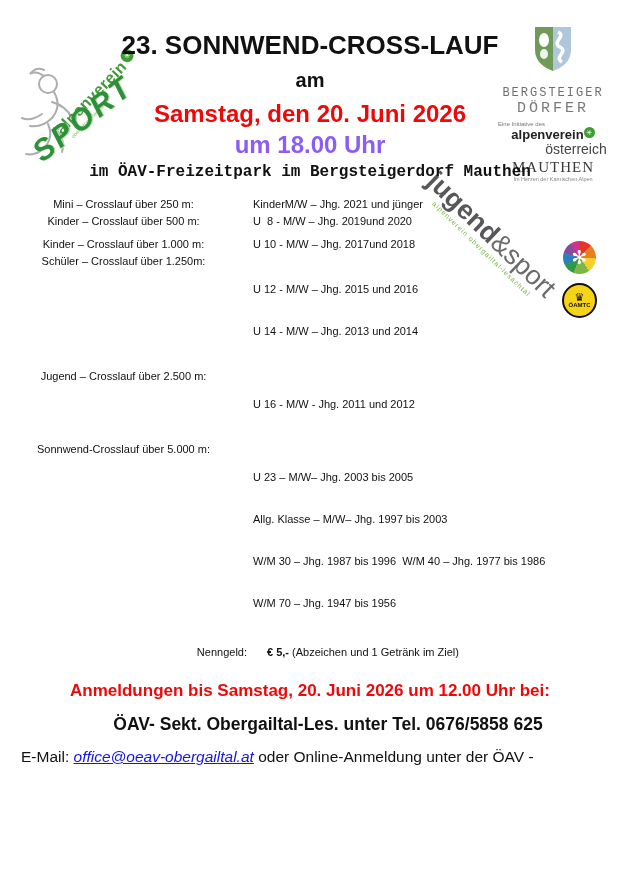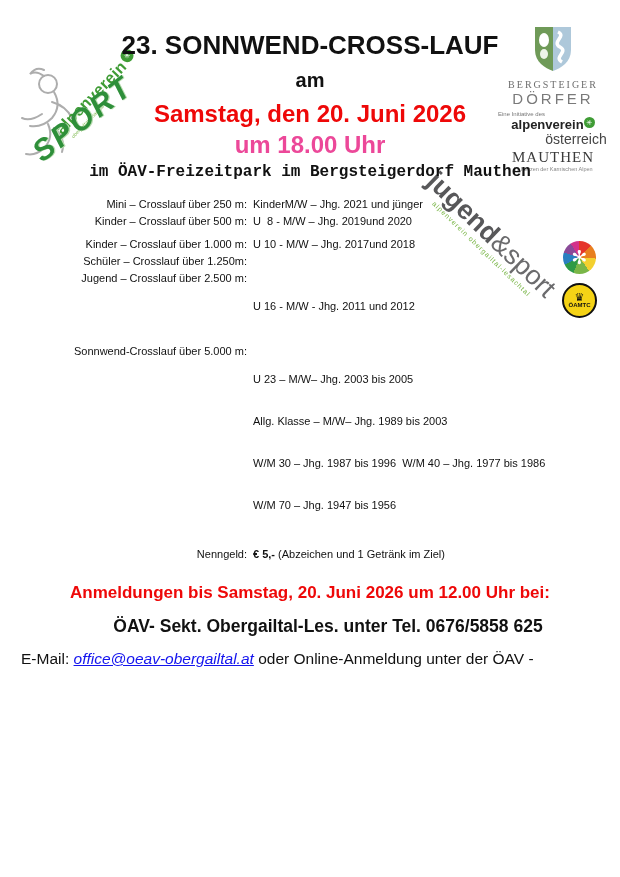--- a/index.html
+++ b/index.html
@@ -8,21 +8,21 @@
     position:relative; width:620px; height:877px; background:#ffffff;
     font-family:"Liberation Sans","DejaVu Sans",sans-serif; color:#111;
     overflow:hidden;
   }
 
   
   .header { position:relative; text-align:center; padding-top:30px; z-index:2; }
   .title   { font-size:26px; font-weight:bold; letter-spacing:0; }
   .am      { font-size:20px; font-weight:bold; margin-top:8px; }
   .red-line{ font-size:24px; font-weight:bold; color:#ee0808; margin-top:8px; }
-  .red-line2{ font-size:24px; font-weight:bold; color:#ec4899; margin-top:3px; }
+  .red-line2{ font-size:24px; font-weight:bold; color:#8b5cf6; margin-top:3px; }
   .loc     { font-size:16px; font-weight:bold; margin-top:4px;font-family:Liberation Mono, monospace; }
 
   
   .sport-logo { position:absolute; left:14px; top:30px; width:165px; height:150px; z-index:1; }
   .runner-svg { position:absolute; left:0; top:28px; }
   .sport-alpen {
     position:absolute; left:44px; top:92px; transform:rotate(-46deg); transform-origin:0 50%;
     color:#3f9c35; font-weight:bold; font-size:16px; white-space:nowrap; letter-spacing:.5px;
   }
   .sport-alpen .edel-sm { vertical-align:6px; margin-left:2px; }
@@ -36,22 +36,22 @@
     text-shadow:1px 1px 0 #b9dcb0;
   }
   .edel-sm {
     display:inline-block; width:13px; height:13px; border-radius:50%;
     background:#3f9c35; color:#fff; font-size:8px; line-height:13px; text-align:center;
   }
 
   
   .bsd-logo { position:absolute; left:490px; top:24px; width:126px; text-align:center; z-index:1; }
   .bsd-shield { margin:0 auto; }
-  .bsd-line1 { font-family:Liberation Serif, serif; font-size:10px; letter-spacing:2px; color:#6e6e6e; margin-top:1px;}
-  .bsd-line2 { font-family:Liberation Sans, sans-serif; font-size:15px; letter-spacing:3px; color:#7a7a7a; }
+  .bsd-line1 { font-family:Liberation Mono, monospace; font-size:12px; letter-spacing:2px; color:#6e6e6e; margin-top:8px;}
+  .bsd-line2 { font-family:Liberation Mono, monospace; font-size:15px; letter-spacing:3px; color:#7a7a7a; }
   .bsd-init  { font-size:6px; color:#777; text-align:left; margin:4px 0 0 8px; }
   .bsd-alpen { font-size:13px; font-weight:bold; color:#222; }
   .bsd-alpen .edel-sm { width:11px; height:11px; line-height:11px; font-size:7px; vertical-align:4px;}
   .bsd-oest  { font-size:14px; color:#444; margin-left:46px; margin-top:-1px; }
   .bsd-mauthen { font-family:"Liberation Serif","DejaVu Serif",serif; font-size:15px; letter-spacing:1px; color:#3a3a3a; margin-top:2px;}
   .bsd-tag   { font-size:5.5px; color:#888; }
 
   
   .jugend-logo { position:absolute; left:436px; top:166px; width:170px; height:170px; z-index:1; pointer-events:none; }
   .jugend-main {
@@ -77,25 +77,25 @@
     background:#f5d316; border:2px solid #111; z-index:1;
     display:flex; flex-direction:column; align-items:center; justify-content:center;
   }
   .badge-oeamtc .eagle { font-size:11px; line-height:10px; color:#111; }
   .badge-oeamtc .oetxt { font-size:6px; font-weight:bold; color:#111; line-height:7px; }
 
   
   .categories { margin-top:16px; font-size:11px; line-height:14px; position:relative; z-index:2; }
   .cat-row { display:flex; margin-top:3px; }
   .cat-row.tight { margin-top:9px; }
-  .cat-label { width:247px; text-align:right; flex:none; }
+  .cat-label { width:247px; text-align:center; flex:none; }
   .cat-vals  { margin-left:6px; white-space:pre; }
   .fee-row   { display:flex; margin-top:7px; }
   .fee-label { width:247px; text-align:right; flex:none; font-weight:normal; }
-  .fee-val   { margin-left:6px; }
+  .fee-val   { margin-left:20px; }
   .fee-val b { font-weight:bold; }
 
   
   .reg-deadline { margin-top:22px; text-align:center; color:#ee0808; font-weight:bold; font-size:17px; }
   .reg-contact  { margin-top:13px; text-align:center; font-weight:bold; font-size:17.5px;padding-left:36px; }
   .reg-email    { margin-top:13px; margin-left:21px; font-size:15.5px; }
   .link { color:#1414ee; font-style:italic; text-decoration:underline; cursor:pointer; }
 </style>
 </head>
 <body>
@@ -167,34 +167,38 @@
       <div class="cat-vals"><div>U  8 - M/W – Jhg. 2019und 2020</div></div>
     </div>
 
     <div class="cat-row tight">
       <div class="cat-label">Kinder – Crosslauf über 1.000 m:</div>
       <div class="cat-vals"><div>U 10 - M/W – Jhg. 2017und 2018</div></div>
     </div>
 
     <div class="cat-row">
       <div class="cat-label">Schüler – Crosslauf  über 1.250m:</div>
+      <div class="cat-vals">
+        <div>U 12 - M/W – Jhg. 2015 und 2016</div>
+        <div>U 14 - M/W – Jhg. 2013 und 2014</div>
+      </div>
     </div>
 
     <div class="cat-row">
       <div class="cat-label">Jugend – Crosslauf  über 2.500 m:</div>
       <div class="cat-vals">
         <div>U 16 - M/W - Jhg. 2011 und 2012</div>
       </div>
     </div>
 
     <div class="cat-row">
       <div class="cat-label">Sonnwend-Crosslauf über 5.000 m:</div>
       <div class="cat-vals">
         <div>U 23 – M/W– Jhg. 2003 bis 2005</div>
-        <div>Allg. Klasse – M/W– Jhg. 1989 bis 2003</div>
+        <div>Allg. Klasse – M/W– Jhg. 1997 bis 2003</div>
         <div>W/M 30 – Jhg. 1987 bis 1996  W/M 40 – Jhg. 1977 bis 1986</div>
         <div>W/M 70 – Jhg. 1947 bis 1956</div>
       </div>
     </div>
 
     <div class="fee-row">
       <div class="fee-label">Nenngeld:</div>
       <div class="fee-val"><b>€ 5,-</b><span> (Abzeichen und 1 Getränk im Ziel)</span></div>
     </div>
   </div>

